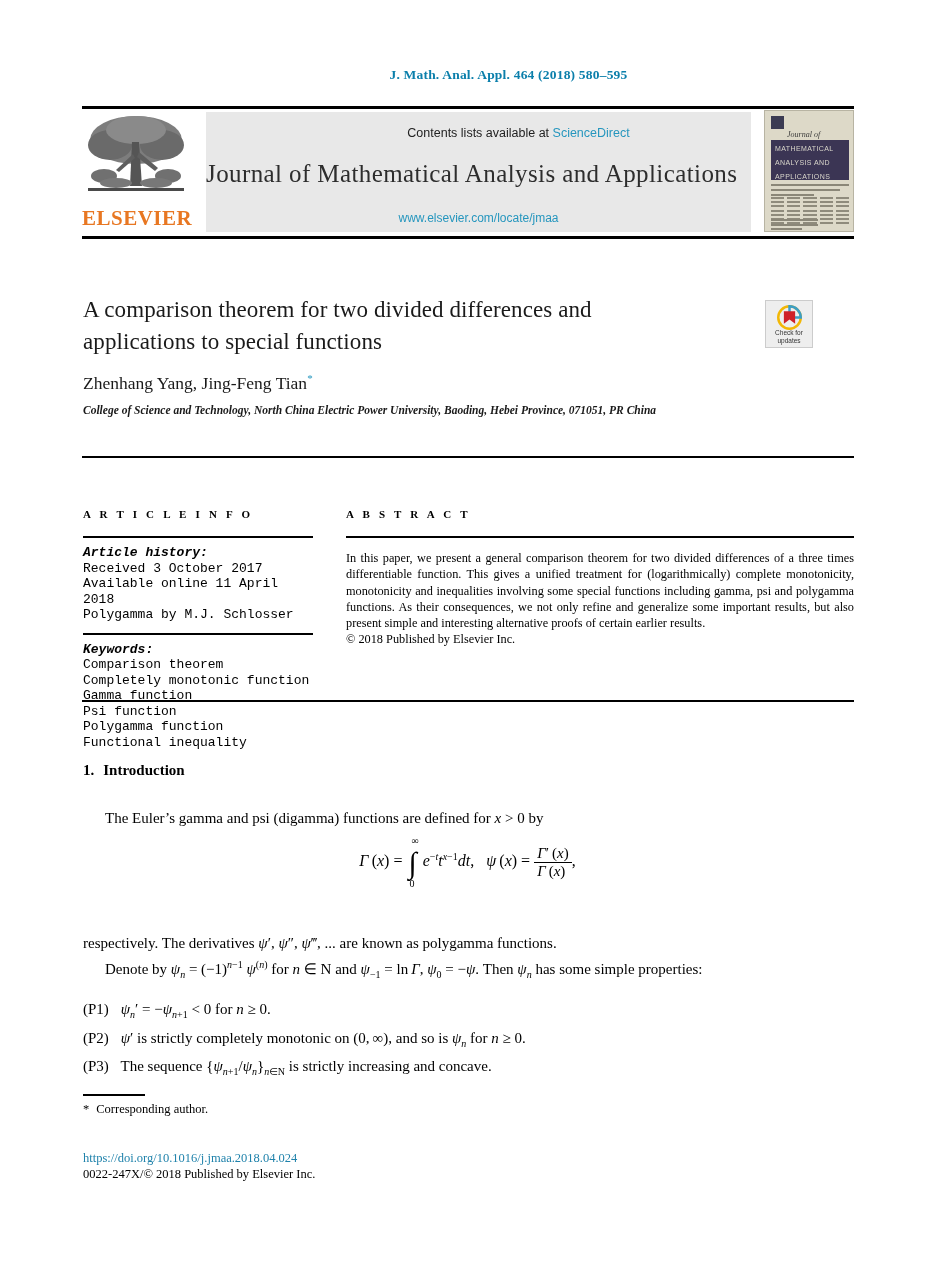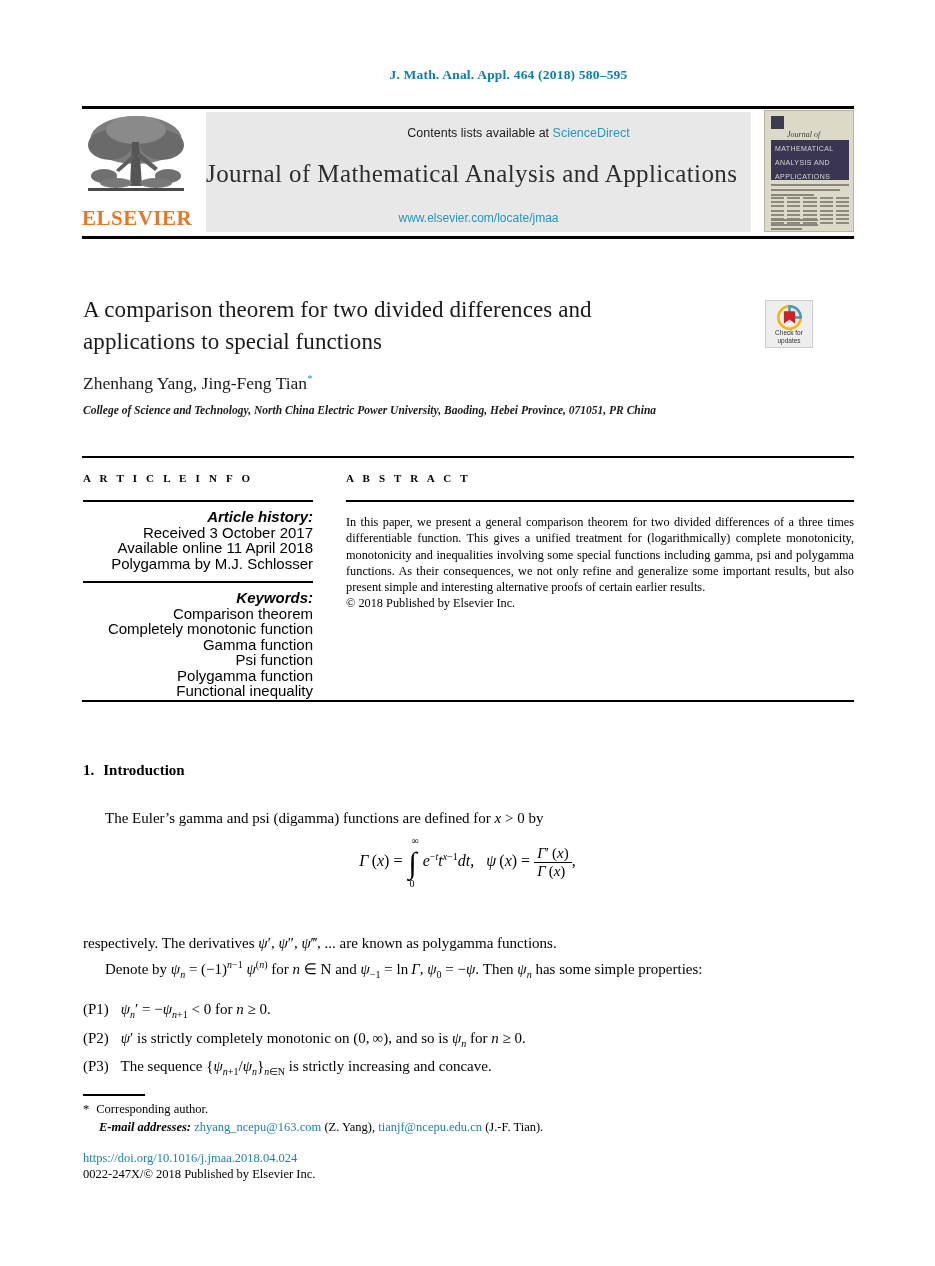--- a/index.html
+++ b/index.html
@@ -276,32 +276,32 @@
   .col-abs {
     position: absolute;
     left: 346px; top: 472px;
     width: 508px;
   }
   .sec-head {
     font-family: "Liberation Serif", serif;
     font-weight: bold;
     font-size: 11px;
     letter-spacing: 3.2px;
+    margin-top: 36px;
   }
   .thin-rule {
     height: 2px;
     background: #000;
     margin-top: 16px;
   }
   .info-body {
-    font-family: Liberation Sans, sans-serif;
-    font-size: 15px;
+    font-family: Liberation Mono, monospace;
+    font-size: 13px;
     line-height: 15.5px;
     margin-top: 7px;
-    text-align: right;
   }
   .info-body .lbl {
     font-style: italic;
     font-weight: bold;
   }
   .abs-body {
     font-family: "Liberation Serif", serif;
     font-size: 12.3px;
     line-height: 16.3px;
     margin-top: 12px;
@@ -621,27 +621,20 @@
       <span class="tag">(P3)</span>
       <span>The sequence {<span class="mi">ψ</span><sub><span class="mi">n</span>+1</sub>/<span class="mi">ψ</span><sub><span class="mi">n</span></sub>}<sub><span class="mi">n</span>∈N</sub> is strictly increasing and concave.</span>
     </div>
   </div>
 
   <div class="foot-rule"></div>
   <div class="foot">
     <div>
       <span class="star">*</span><span>Corresponding author.</span>
     </div>
-    <div style="margin-left:16px">
-      <span class="ea">E-mail addresses:</span>
-      <a href="#">zhyang_ncepu@163.com</a>
-      <span>(Z. Yang),</span>
-      <a href="#">tianjf@ncepu.edu.cn</a>
-      <span>(J.-F. Tian).</span>
-    </div>
   </div>
 
   <div class="doi">
     <div class="link">https://doi.org/10.1016/j.jmaa.2018.04.024</div>
     <div>0022-247X/© 2018 Published by Elsevier Inc.</div>
   </div>
 
 </div>
 
 </body></html>

